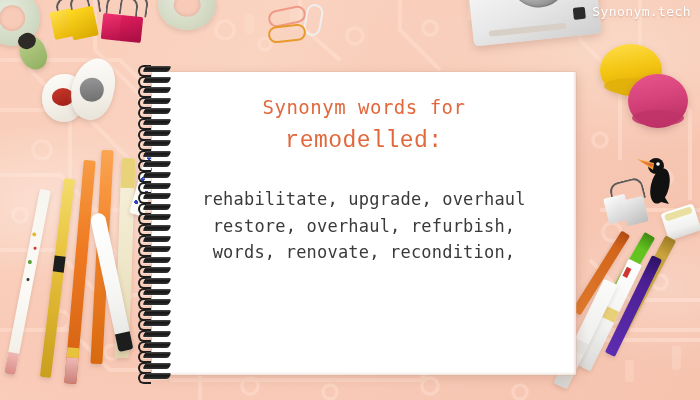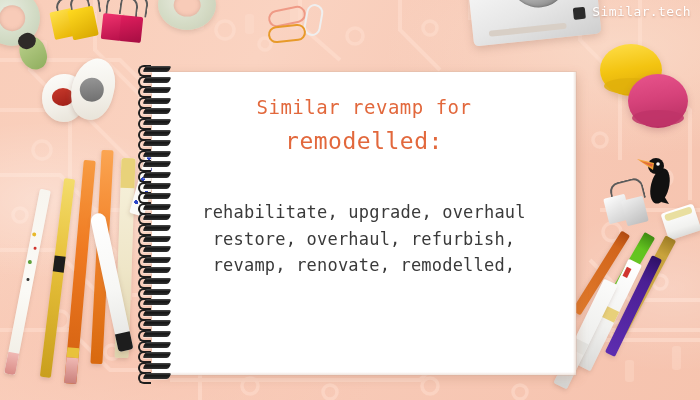--- a/index.html
+++ b/index.html
@@ -108,23 +108,24 @@
     letter-spacing: .5px;
     color: #e2683c;
     line-height: 1.25;
   }
   .headword {
     margin-top: 8px;
     font-size: 23px;
     letter-spacing: .5px;
     color: #e2683c;
     line-height: 1.2;
+    font-family: Liberation Mono, monospace;
   }
   .synonyms {
-    margin-top: 44px;
+    margin-top: 31px;
     font-size: 17px;
     line-height: 1.55;
     color: #3a3a3a;
     letter-spacing: .2px;
   }
   .syn-line { display:block; white-space: pre; }
 
   
   .logo {
     position: absolute;
@@ -505,24 +506,24 @@
         <b></b>
         <i></i>
       </div>
       <div class="coil" style="top: 307.4px;">
         <b></b>
         <i></i>
       </div>
     </div>
 
   <div class="card-text">
-    <div class="title">Similar revamp for</div>
+    <div class="title">Synonym words for</div>
     <div class="headword">remodelled:</div>
     <div class="synonyms" id="synonyms">
         <span class="syn-line">rehabilitate, upgrade, overhaul</span>
         <span class="syn-line">restore, overhaul, refurbish,</span>
-        <span class="syn-line">revamp, renovate, remodelled,</span>
-      </div>
-  </div>
-
-  <div class="logo">Similar.tech</div>
+        <span class="syn-line">words, renovate, recondition,</span>
+      </div>
+  </div>
+
+  <div class="logo">Synonym.tech</div>
 
 </div>
 
 </body></html>

